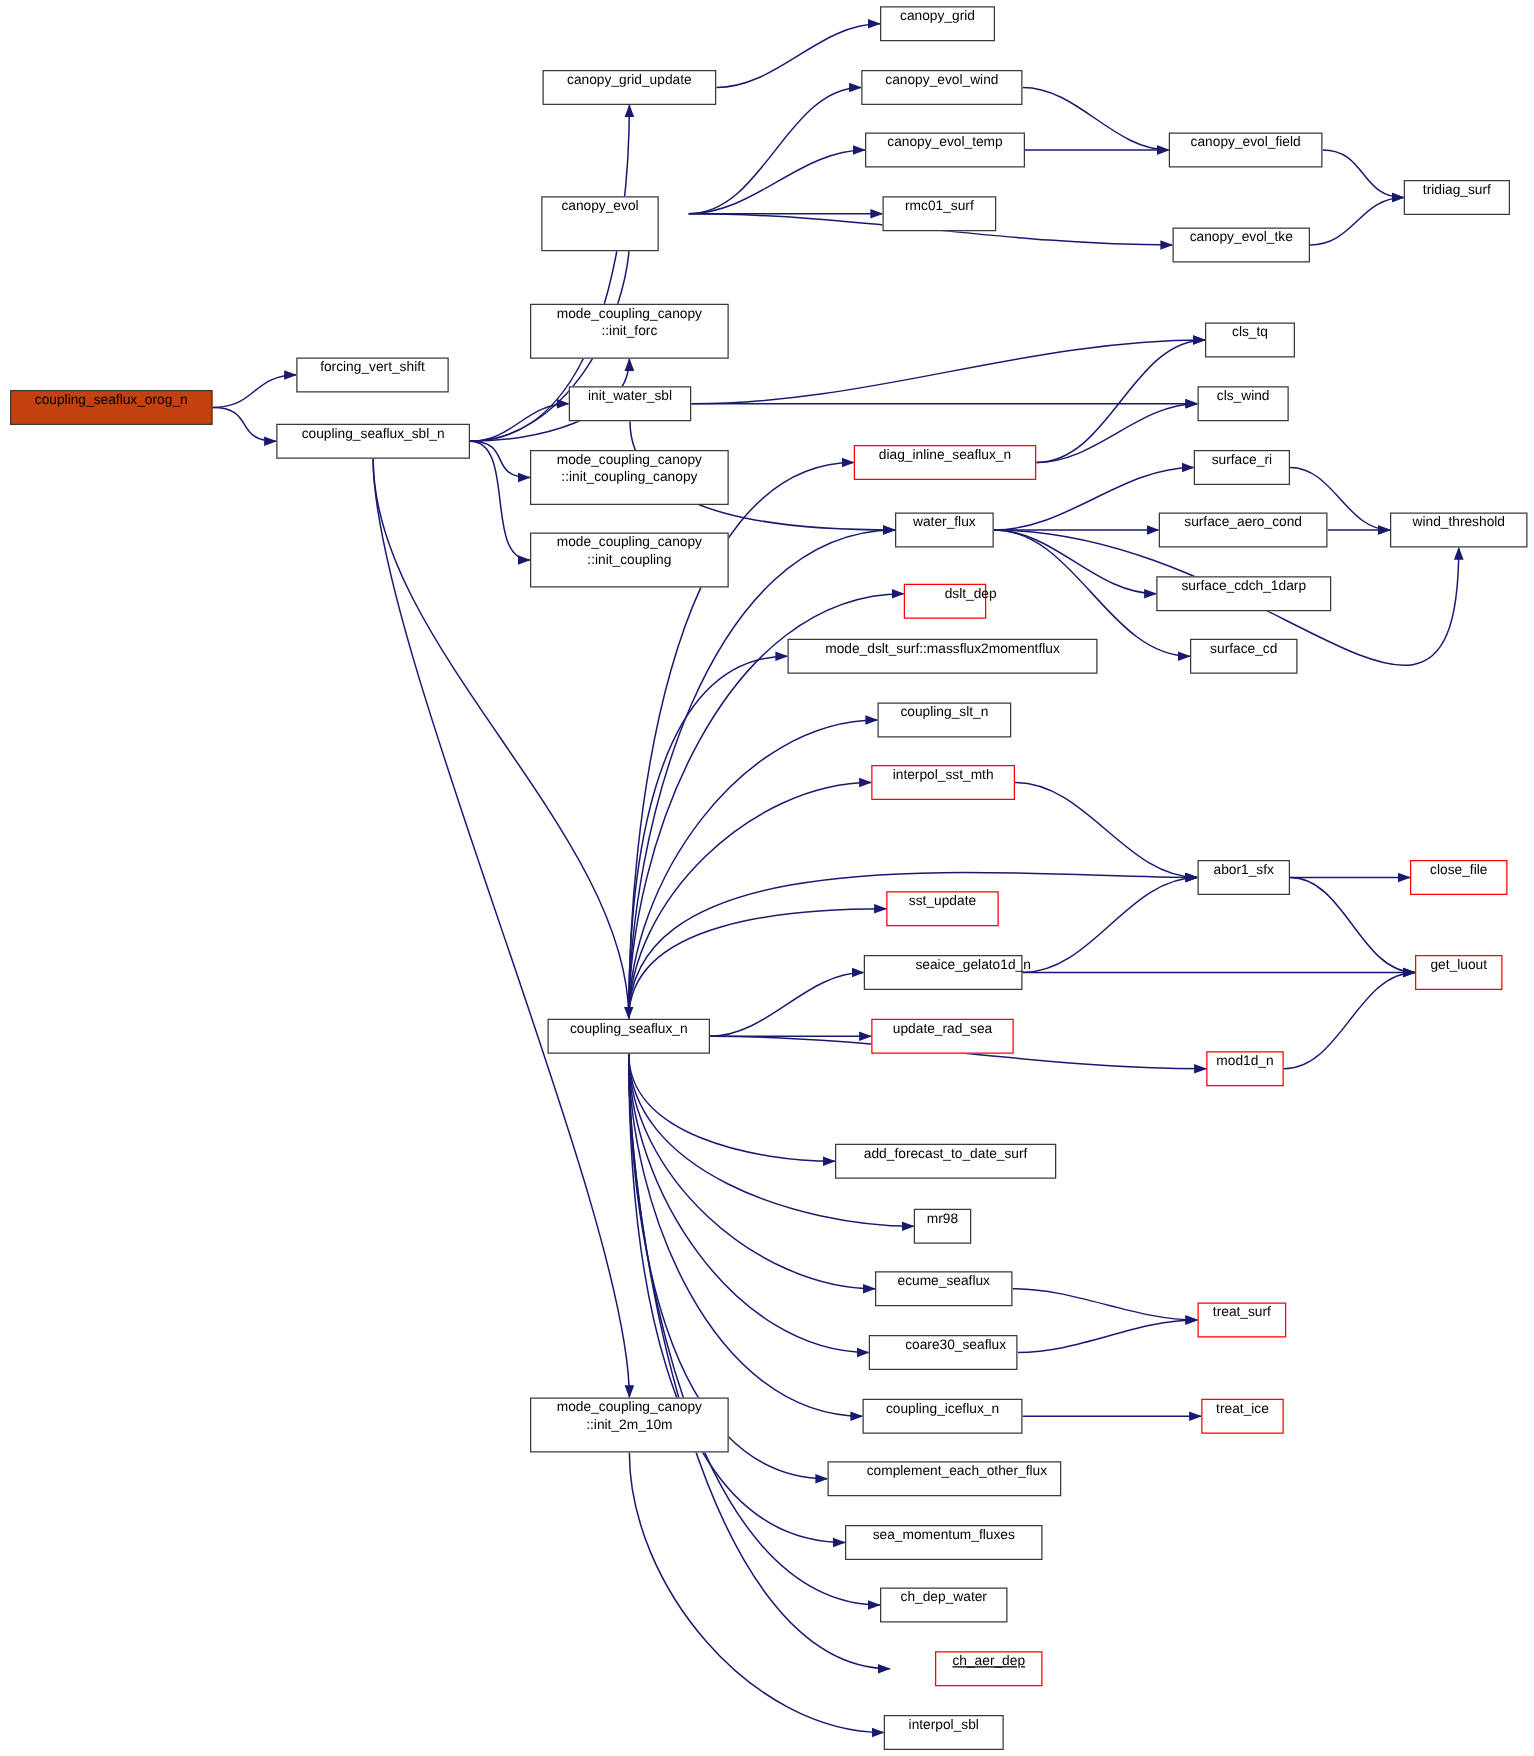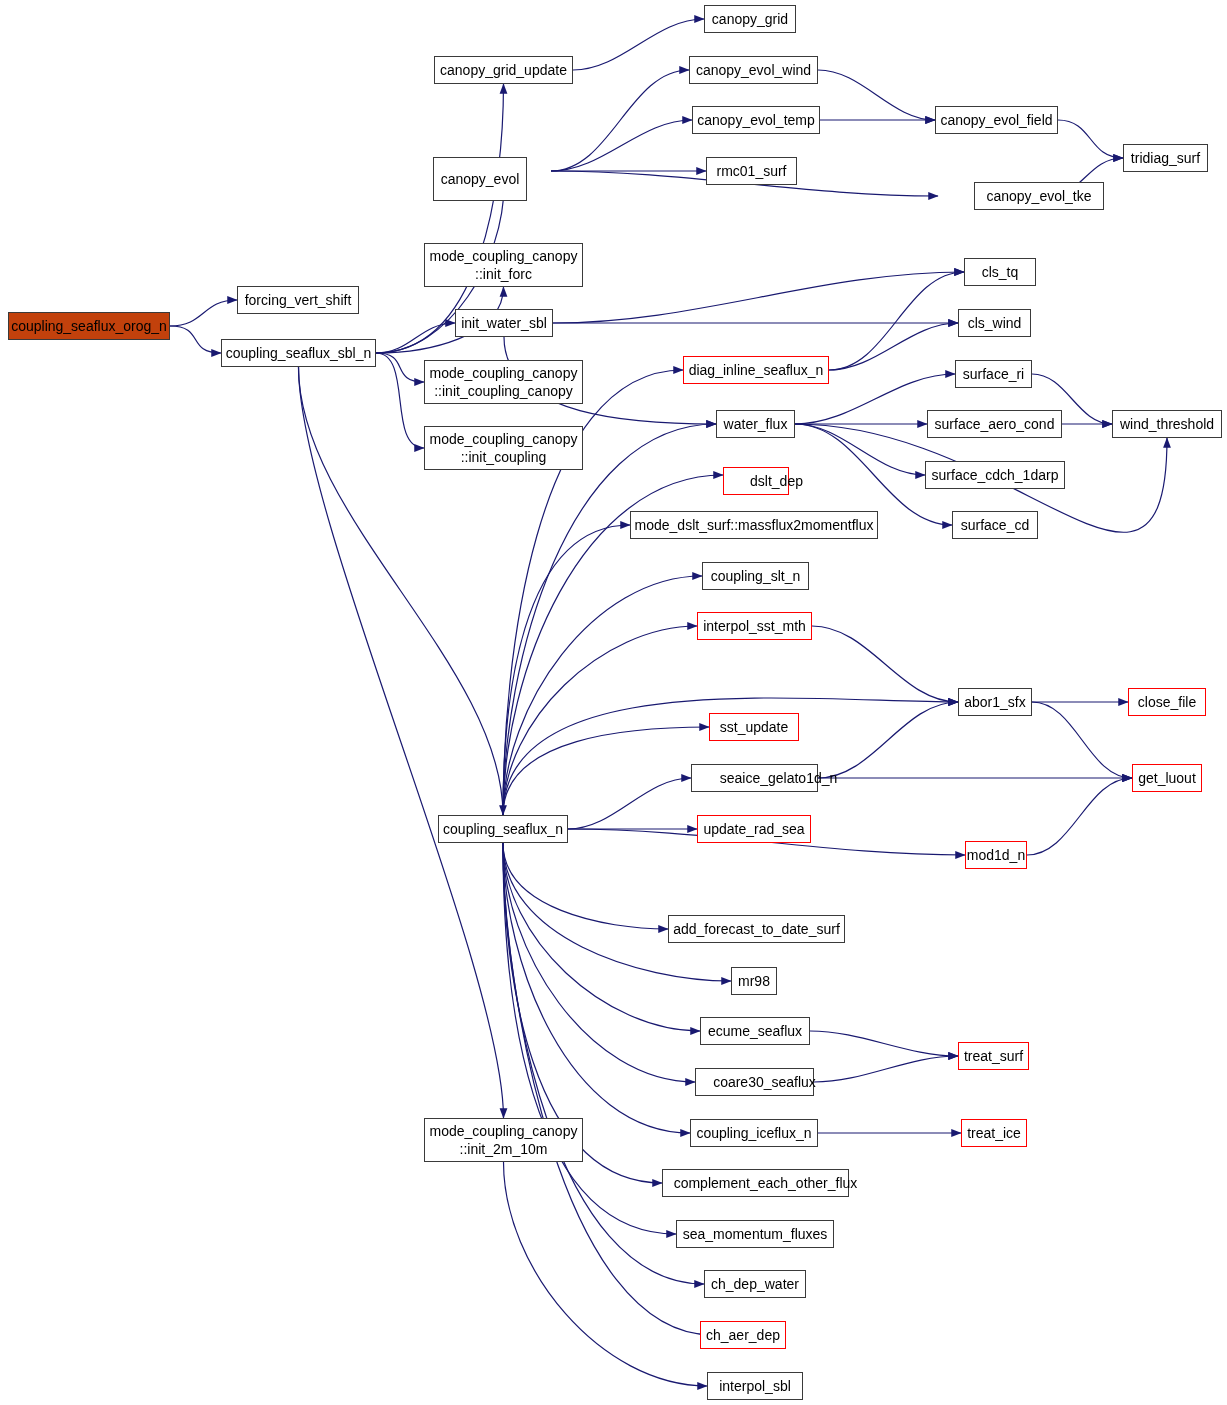--- a/index.html
+++ b/index.html
@@ -3,22 +3,22 @@
 <meta charset="utf-8">
 <style>
   html,body{margin:0;padding:0;background:#ffffff;}
   body{width:1227px;height:1405px;position:relative;font-family:"Liberation Sans",sans-serif;}
   #graph{position:relative;width:1227px;height:1405px;background:#fff;}
   #edge-svg{position:absolute;left:0;top:0;}
   .edge{fill:none;stroke:#191970;stroke-width:1.2px;}
   .node{
     position:absolute;box-sizing:border-box;background:#ffffff;
     border:1px solid #3a3a3a;display:flex;flex-direction:column;
-    align-items:center;justify-content:center;text-align:center;
-    font-size:14px;line-height:1.3;color:#000;white-space:nowrap;cursor:pointer;
+    align-items:center;justify-content:flex-start;text-align:center;
+    font-size:11px;line-height:1.3;color:#000;white-space:nowrap;cursor:pointer;
   }
   .node.red{border-color:#ff0000;}
   .node.root{background:#c2410c;}
 </style>
 </head>
 <body>
 
 <div id="graph">
   <svg id="edge-svg" width="1227" height="1405">
     <defs>
@@ -136,21 +136,21 @@
       </div>
       <div class="node" style="left: 692px; top: 106px; width: 128px; height: 28px;">
         <div>canopy_evol_temp</div>
       </div>
       <div class="node" style="left: 706px; top: 157px; width: 91px; height: 28px;">
         <div>rmc01_surf</div>
       </div>
       <div class="node" style="left: 935px; top: 106px; width: 123px; height: 28px;">
         <div>canopy_evol_field</div>
       </div>
-      <div class="node" style="left: 938px; top: 182px; width: 130px; height: 28px; margin-left: 36px;">
+      <div class="node" style="left: 938px; top: 182px; width: 110px; height: 28px;">
         <div>canopy_evol_tke</div>
       </div>
       <div class="node" style="left: 1123px; top: 144px; width: 85px; height: 28px;">
         <div>tridiag_surf</div>
       </div>
       <div class="node" style="left: 964px; top: 258px; width: 72px; height: 28px;">
         <div>cls_tq</div>
       </div>
       <div class="node" style="left: 958px; top: 309px; width: 73px; height: 28px;">
         <div>cls_wind</div>
@@ -232,20 +232,20 @@
       </div>
       <div class="node" style="left: 662px; top: 1169px; width: 187px; height: 28px; padding-left: 20px;">
         <div>complement_each_other_flux</div>
       </div>
       <div class="node" style="left: 676px; top: 1220px; width: 158px; height: 28px;">
         <div>sea_momentum_fluxes</div>
       </div>
       <div class="node" style="left: 704px; top: 1270px; width: 102px; height: 28px;">
         <div>ch_dep_water</div>
       </div>
-      <div class="node red" style="left: 700px; top: 1321px; width: 86px; height: 28px;">
+      <div class="node red" style="left: 748px; top: 1321px; width: 86px; height: 28px; text-decoration: underline;">
         <div>ch_aer_dep</div>
       </div>
       <div class="node" style="left: 707px; top: 1372px; width: 96px; height: 28px;">
         <div>interpol_sbl</div>
       </div>
     </div>
 </div>
 
 </body></html>

